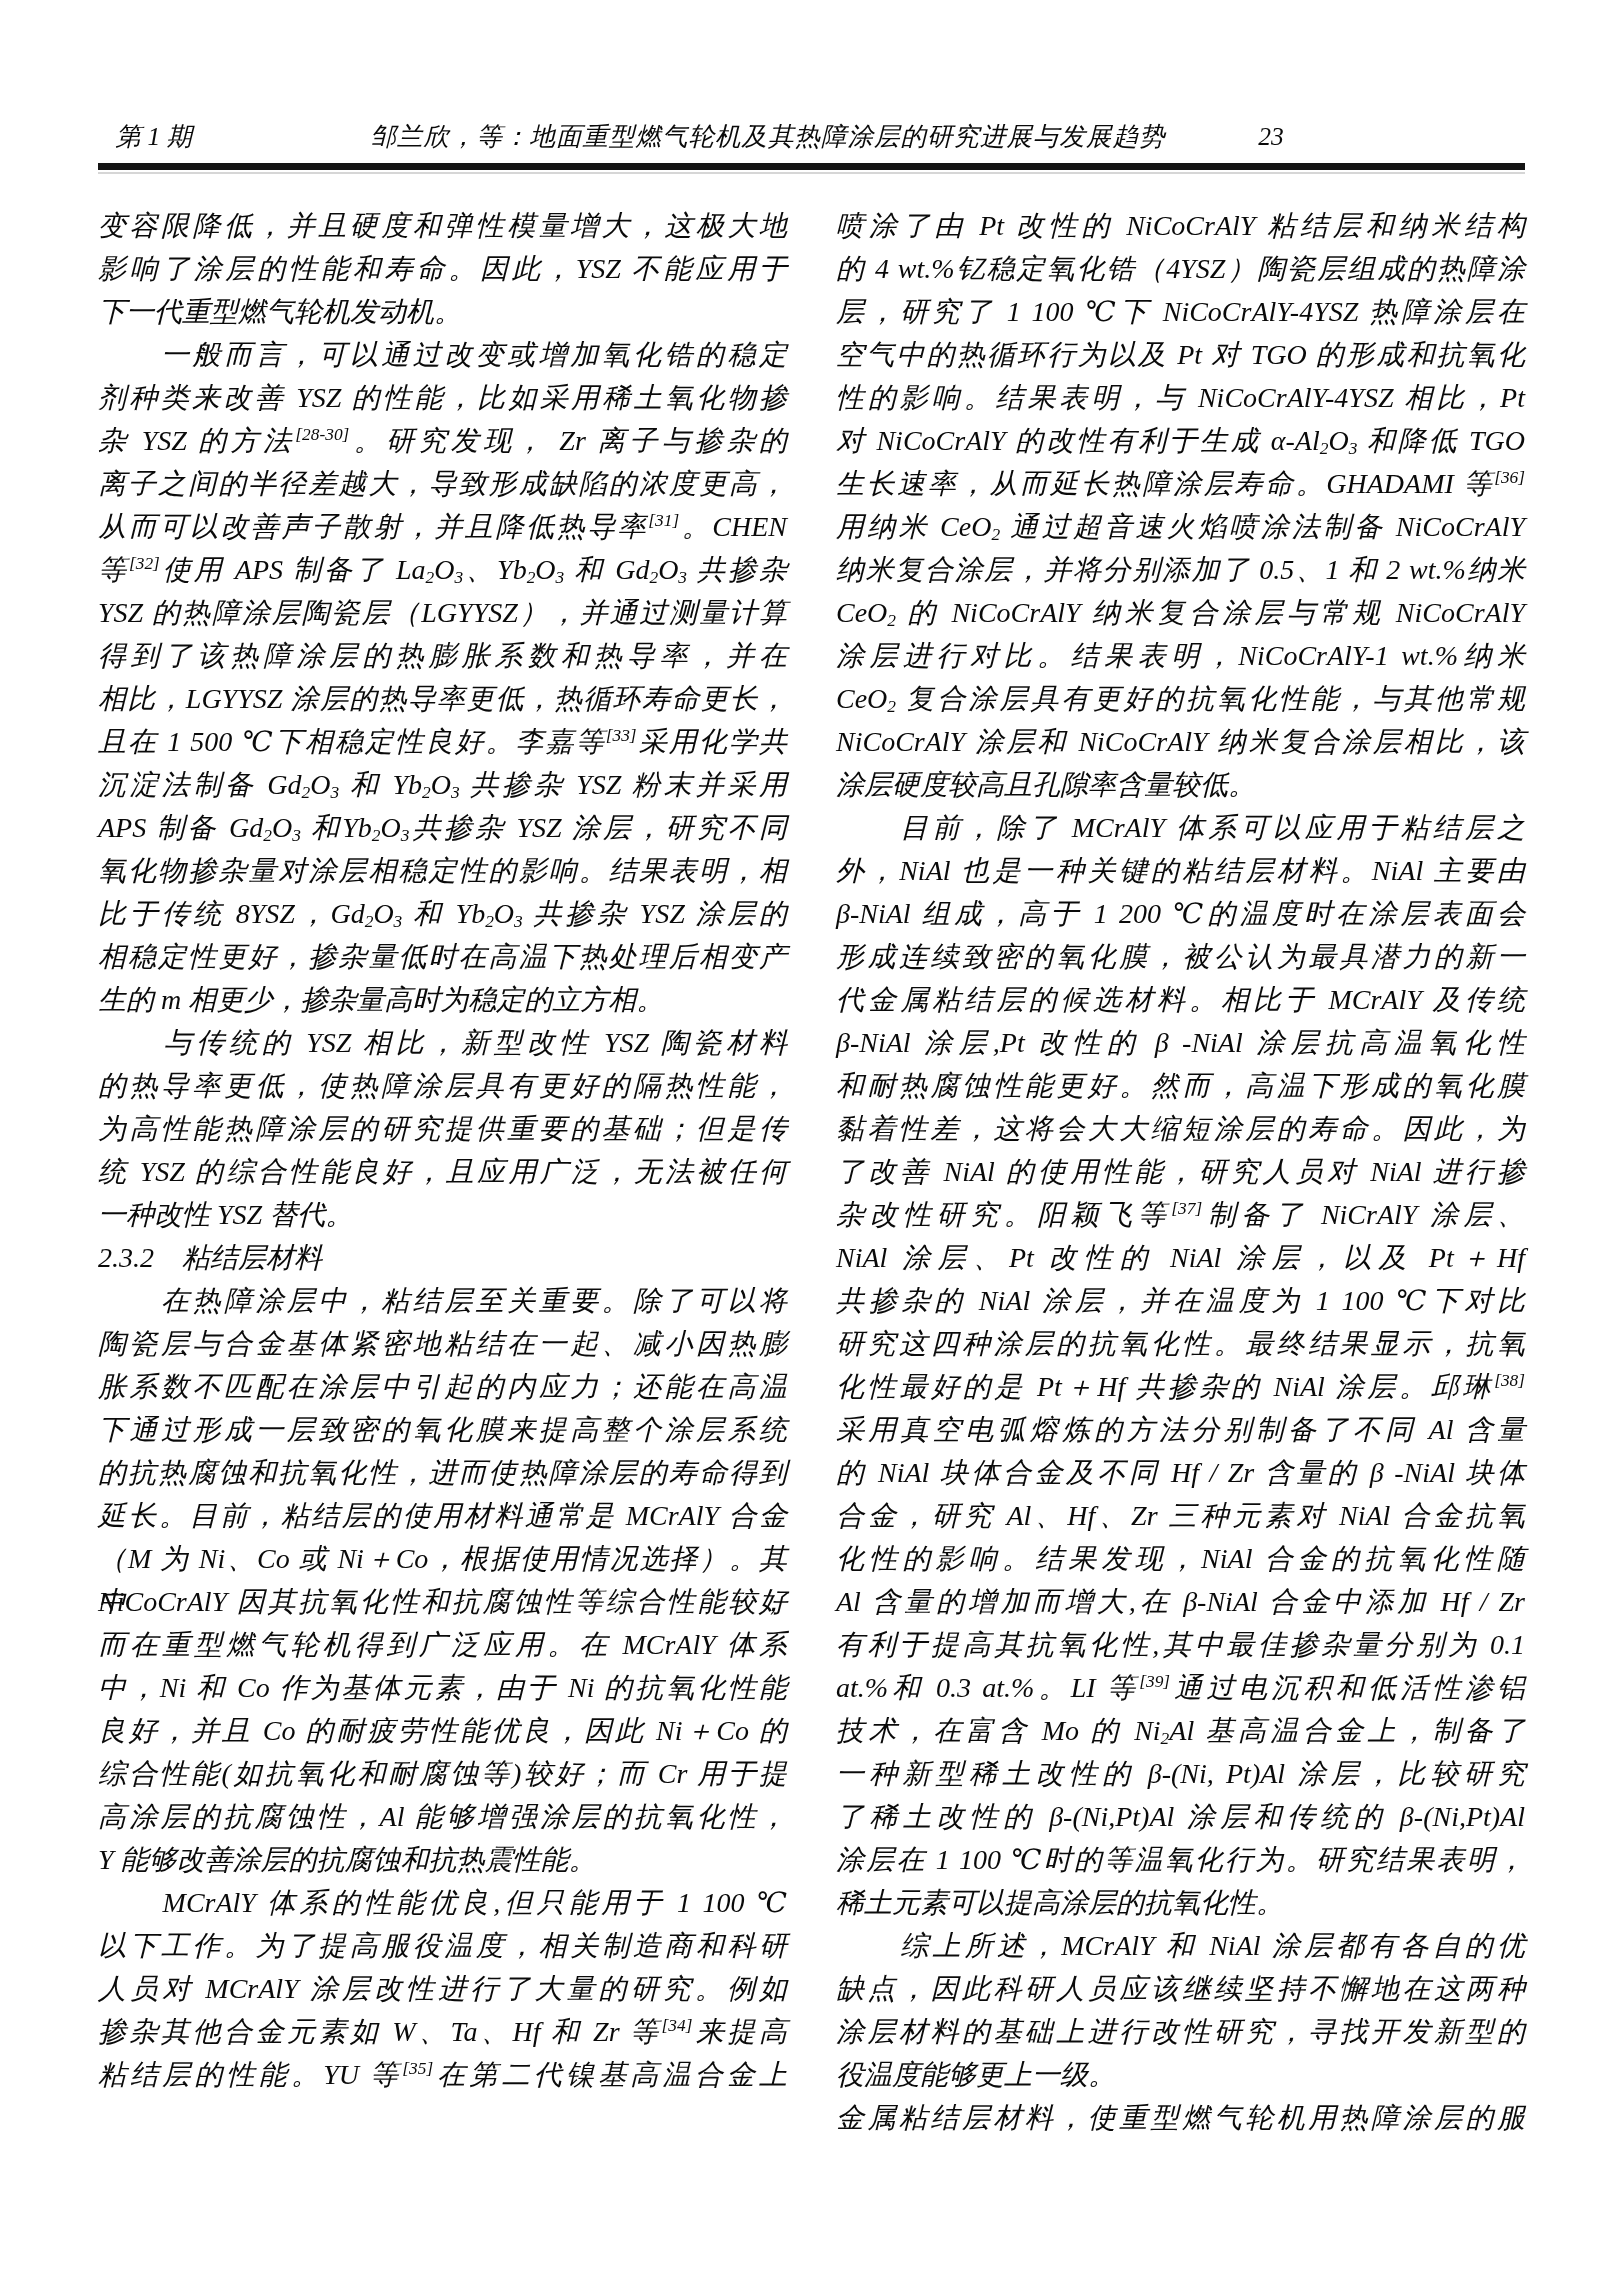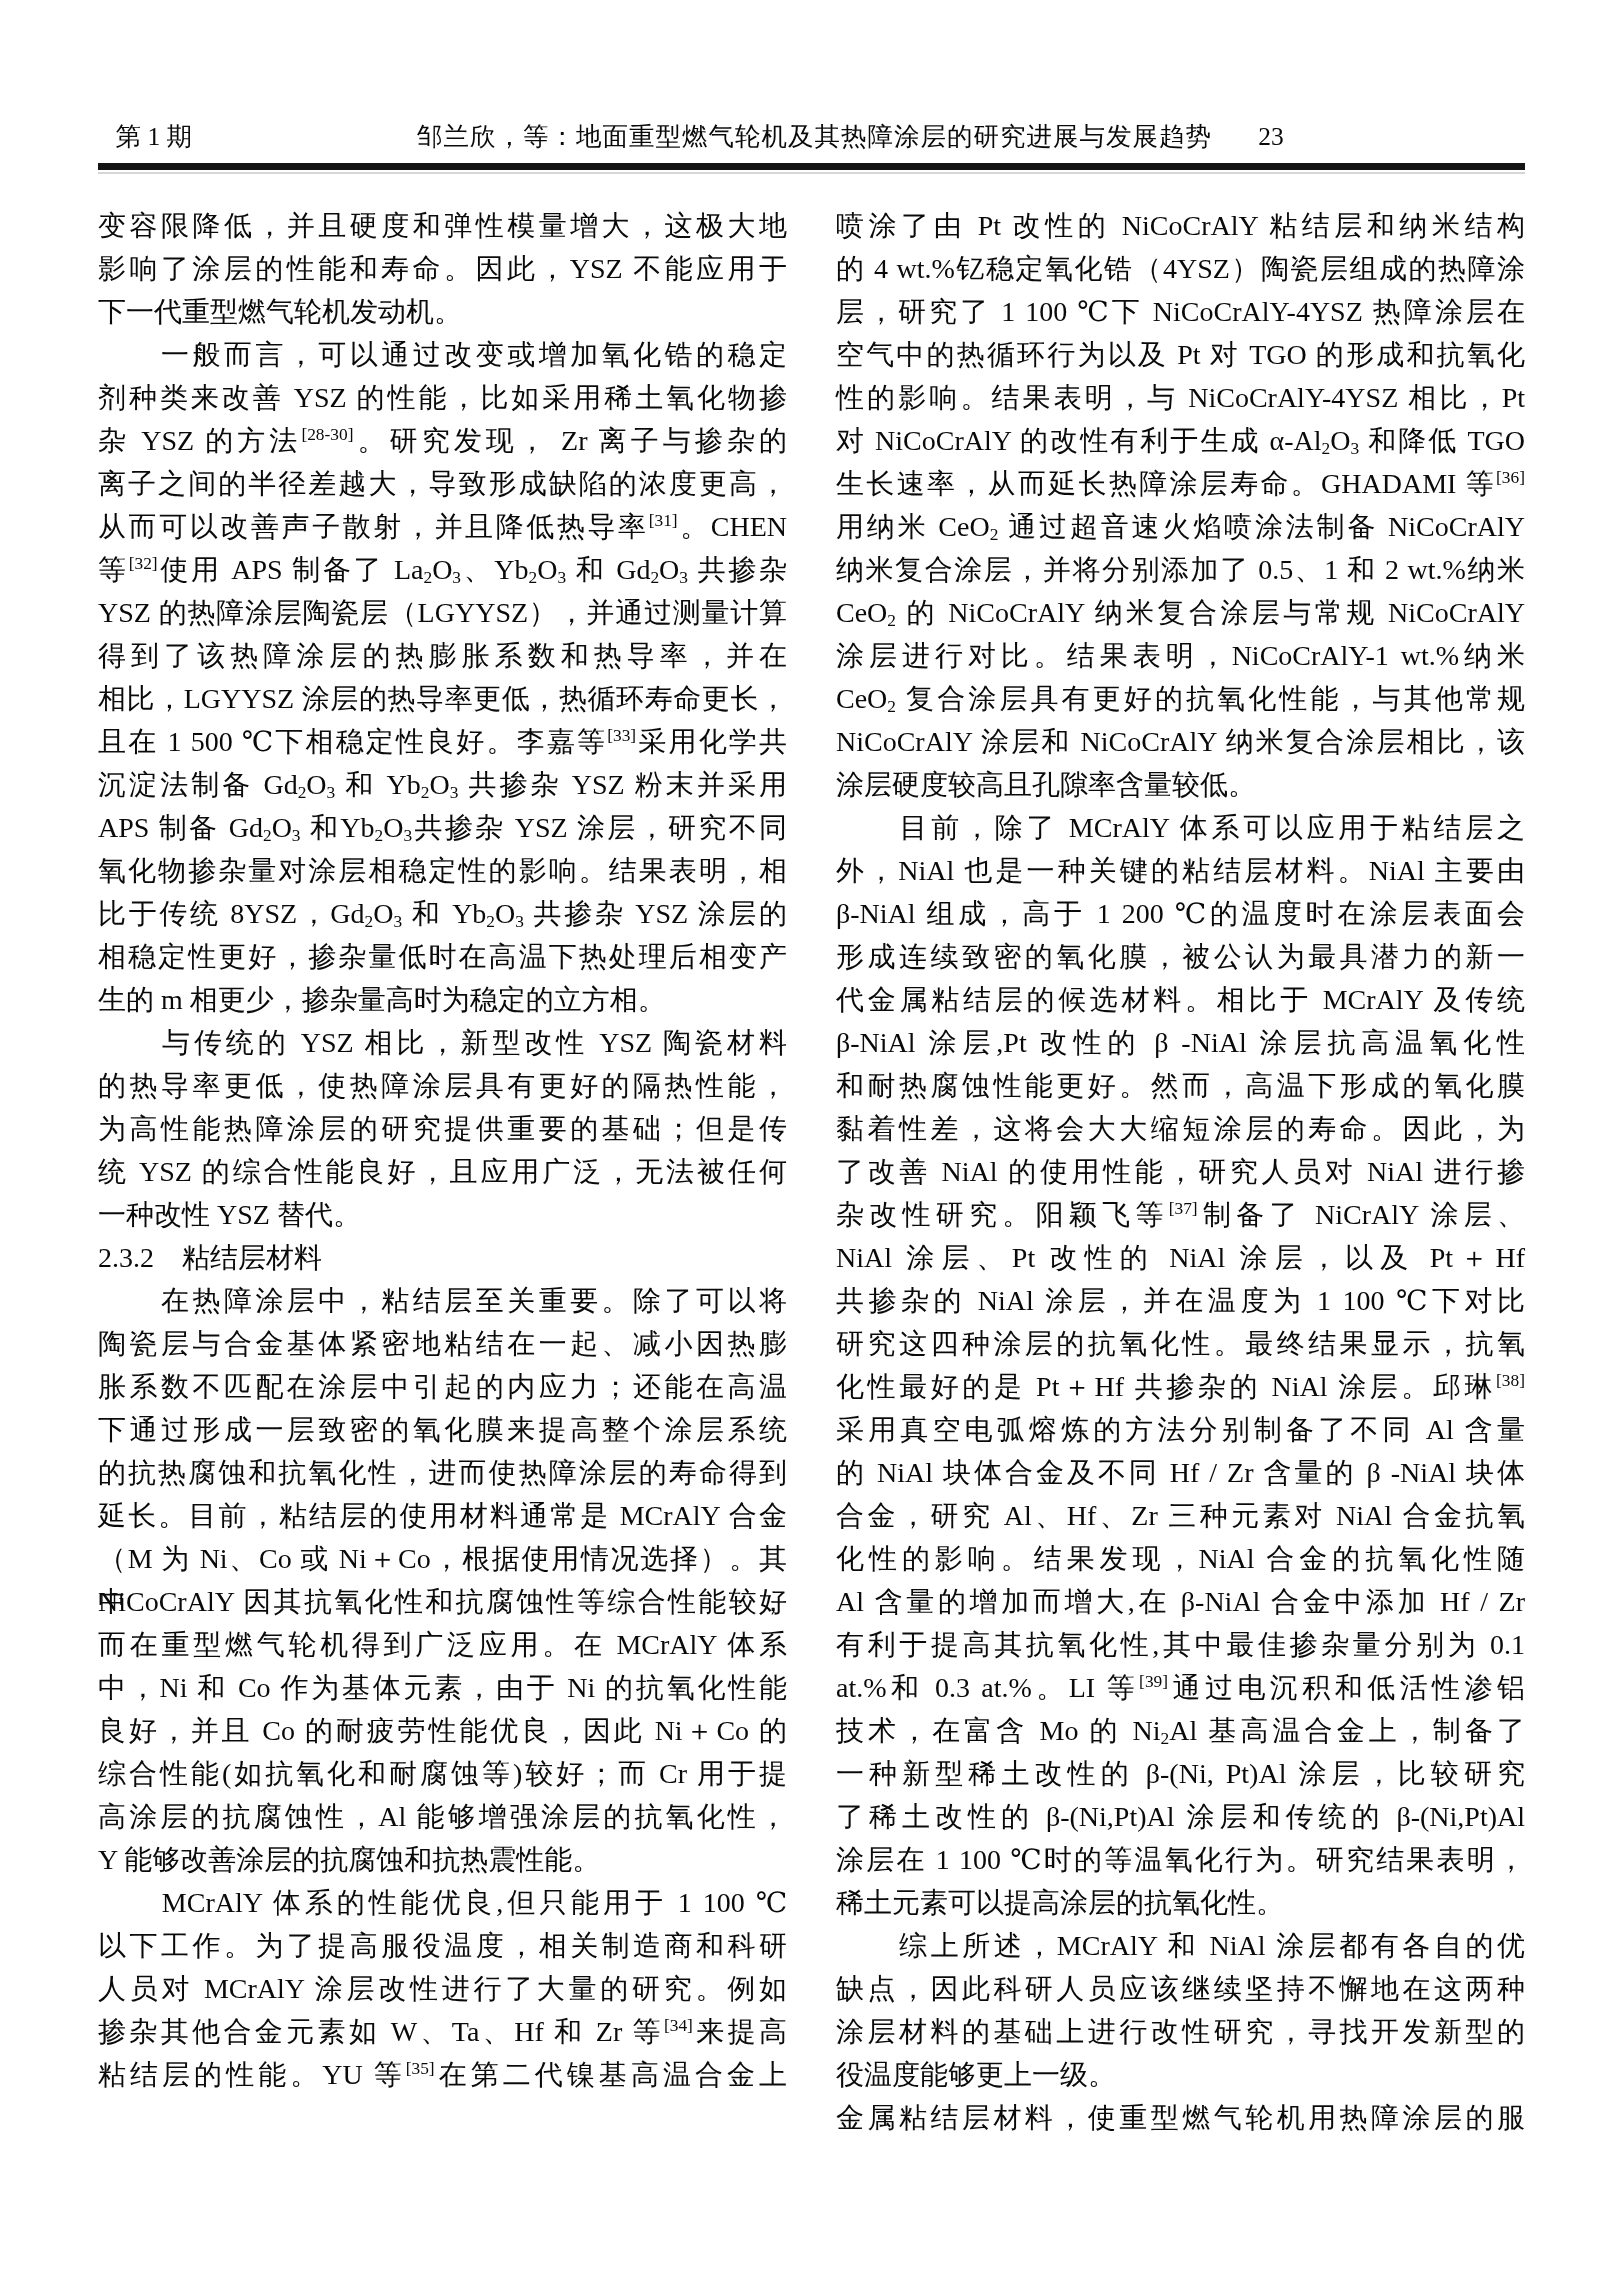--- a/index.html
+++ b/index.html
@@ -7,30 +7,31 @@
     width: 1621px; height: 2293px;
     background: #ffffff;
     color: #0a0a0a;
     font-family: "Liberation Serif", "DejaVu Serif", serif;
     overflow: hidden;
   }
   .page {
     width: 1621px; height: 2265px;
     padding: 120px 96px 0 98px;
     position: relative;
+    font-style: italic;
   }
   .running-head {
     display: flex;
     align-items: baseline;
     font-size: 25.5px;
     line-height: 33px;
     padding: 0 11.8px 0 17.6px;
   }
   .rh-issue { width: 255px; }
-  .rh-title { flex: 1; text-align: center; letter-spacing: 1px; }
+  .rh-title { flex: 1; text-align: left; letter-spacing: 1px; }
   .rh-page { width: 255px; text-align: left; }
   .head-rule {
     margin-top: 9.8px;
     height: 6.9px;
     background: #141414;
   }
   .head-rule-shadow {
     height: 2px;
     background: #d6d6d6;
     margin-top: 2px;

